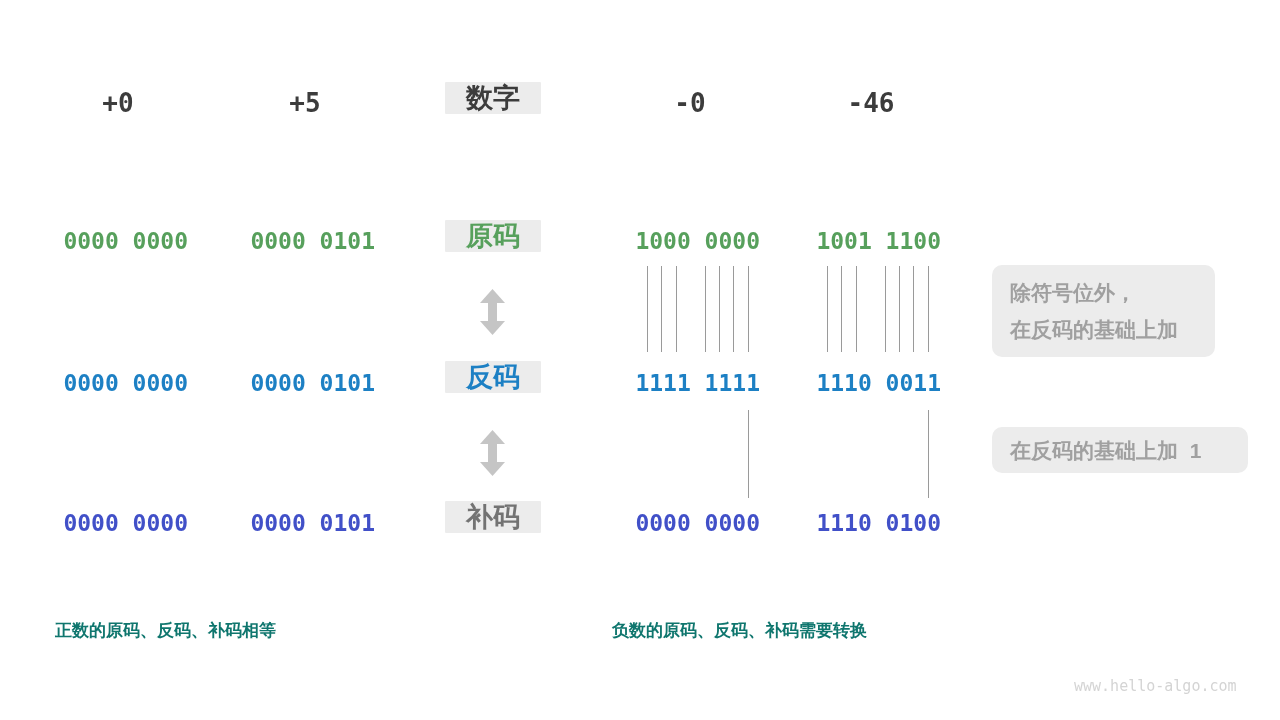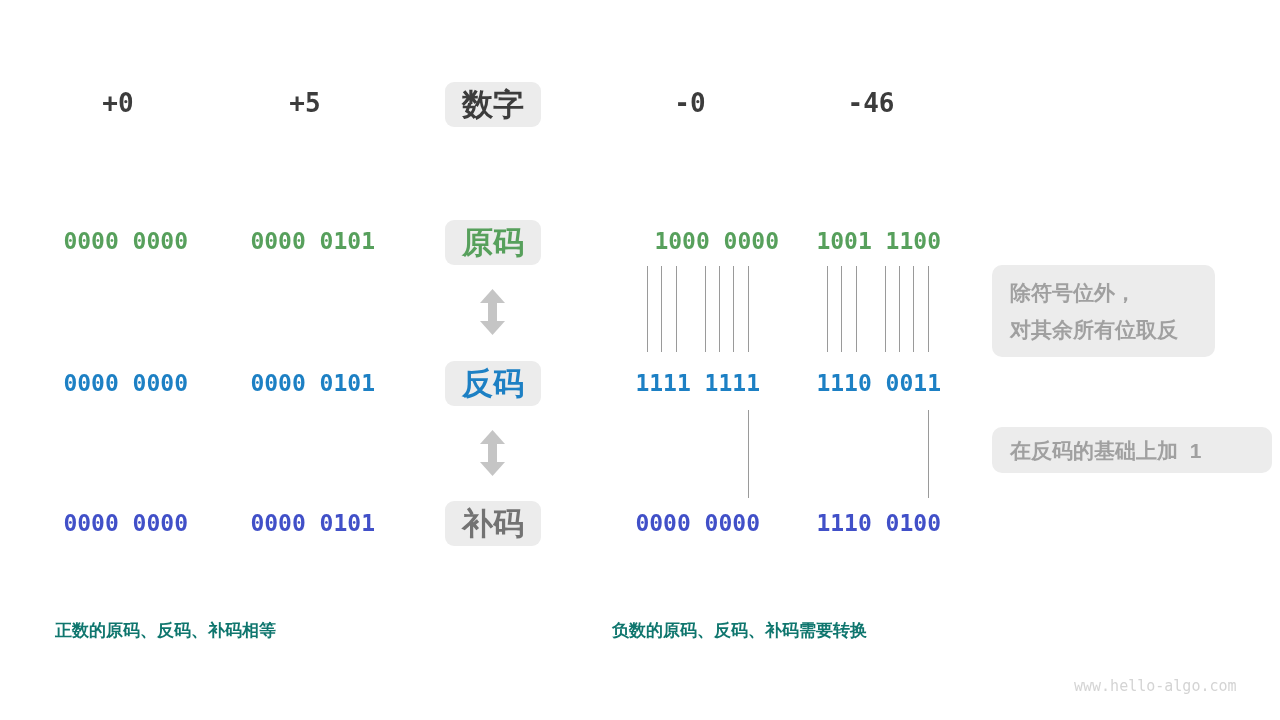--- a/index.html
+++ b/index.html
@@ -19,24 +19,24 @@
     width:140px;text-align:right;
     font-family:"DejaVu Sans Mono",monospace;
     font-size:23px;font-weight:600;letter-spacing:0px;
     white-space:pre;
   }
   .c-green{color:#57a05c;}
   .c-blue{color:#1d80c4;}
   .c-indigo{color:#4150c8;}
   
   .code-box{
-    left:445px;width:96px;height:45px;
-    background:#ececec;border-radius:9px;
+    left:445px;width:96px;height:32px;
+    background:#ececec;border-radius:1px;
     display:flex;align-items:center;justify-content:center;
-    font-size:31px;font-weight:bold;color:#3c3c3c;
+    font-size:27px;font-weight:bold;color:#3c3c3c;
   }
   
   .tick{
     width:1px;background:#9a9a9a;
   }
   
   .arrow{left:480px;width:25px;height:46px;}
   
   .callout{
     background:#ececec;border-radius:10px;
@@ -63,21 +63,21 @@
     <span>数字</span>
   </div>
 <div class="abs num-label" style="left:623px;top:88px">-0</div>
 <div class="abs num-label" style="left:804px;top:88px">-46</div>
 
 <div class="abs bin c-green" style="left:48px;top:228px">0000 0000</div>
 <div class="abs bin c-green" style="left:235px;top:228px">0000 0101</div>
 <div class="abs code-box c-green" style="top:220px">
     <span style="color:#57a05c">原码</span>
   </div>
-<div class="abs bin c-green" style="left:639px;top:228px">1000 0000</div>
+<div class="abs bin c-green" style="left:620px;top:228px">1000 0000</div>
 <div class="abs bin c-green" style="left:801px;top:228px">1001 1100</div>
 
 <div class="abs tick" style="left:647px;top:266px;height:86px"></div>
 <div class="abs tick" style="left:661px;top:266px;height:86px"></div>
 <div class="abs tick" style="left:676px;top:266px;height:86px"></div>
 <div class="abs tick" style="left:705px;top:266px;height:86px"></div>
 <div class="abs tick" style="left:719px;top:266px;height:86px"></div>
 <div class="abs tick" style="left:733px;top:266px;height:86px"></div>
 <div class="abs tick" style="left:748px;top:266px;height:86px"></div>
 <div class="abs tick" style="left:827px;top:266px;height:86px"></div>
@@ -114,22 +114,22 @@
 <div class="abs bin c-indigo" style="left:48px;top:510px">0000 0000</div>
 <div class="abs bin c-indigo" style="left:235px;top:510px">0000 0101</div>
 <div class="abs code-box" style="top:501px">
     <span style="color:#737373">补码</span>
   </div>
 <div class="abs bin c-indigo" style="left:620px;top:510px">0000 0000</div>
 <div class="abs bin c-indigo" style="left:801px;top:510px">1110 0100</div>
 
 <div class="abs callout" style="left:992px;top:265px;width:223px;height:92px">
   <div class="line">除符号位外，</div>
-  <div class="line">对其余所有位取反</div>
+  <div class="line">在反码的基础上加</div>
 </div>
-<div class="abs callout" style="left:992px;top:427px;width:280px;height:46px">
+<div class="abs callout" style="left:992px;top:427px;width:256px;height:46px">
   <div class="line">在反码的基础上加  1</div>
 </div>
 
 <div class="abs caption" style="left:55px;top:619px">正数的原码、反码、补码相等</div>
 <div class="abs caption" style="left:612px;top:619px">负数的原码、反码、补码需要转换</div>
 
 <div class="abs watermark" style="left:1074px;top:677px">www.hello-algo.com</div>
 
 </body></html>

